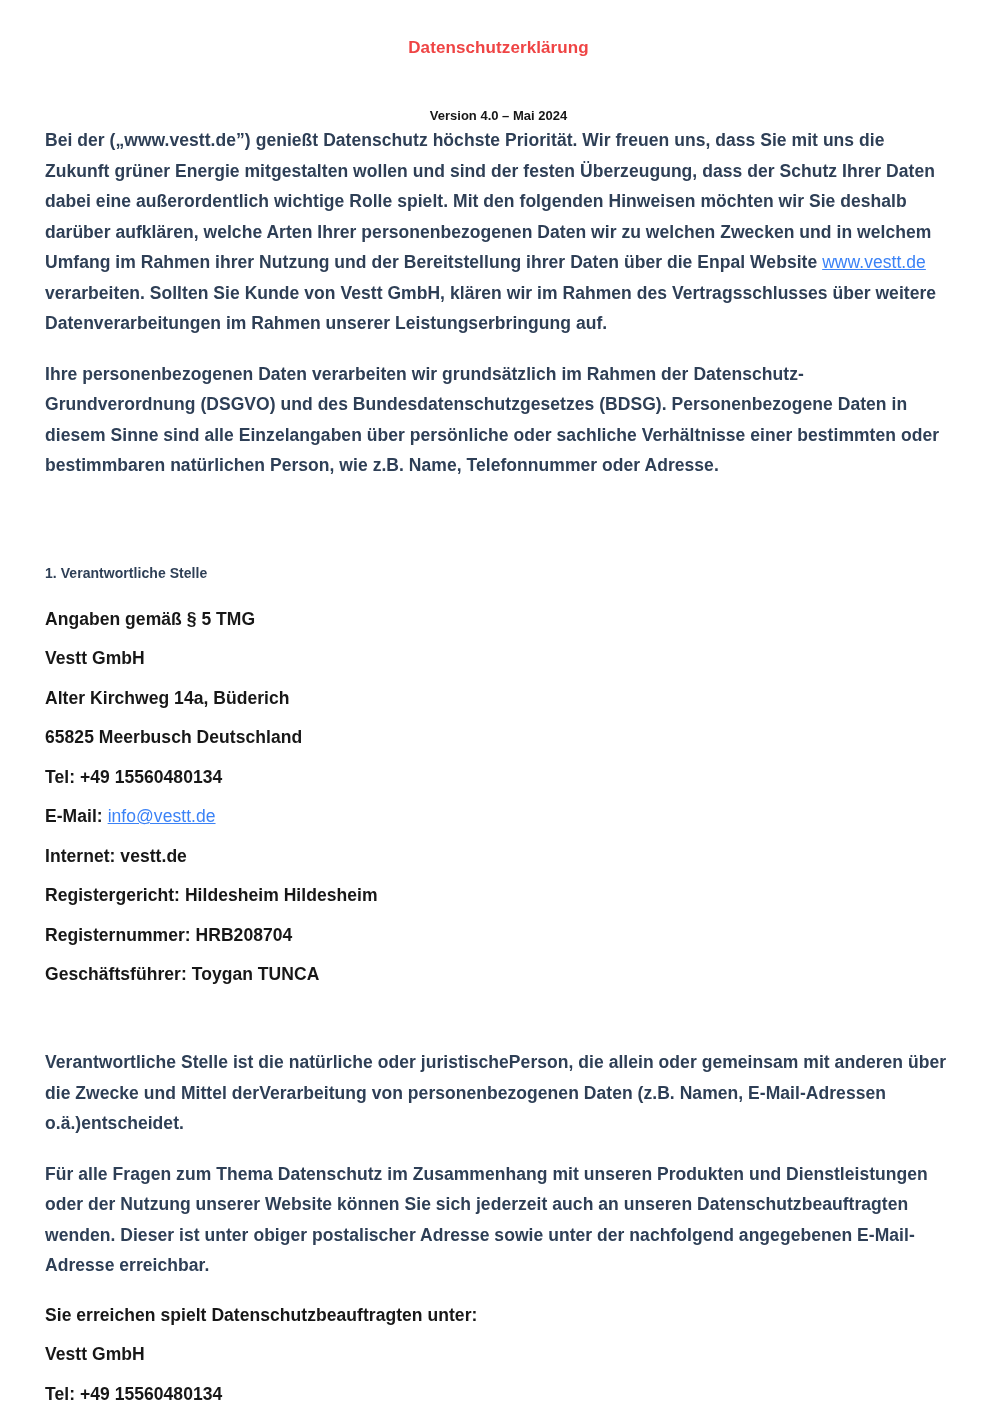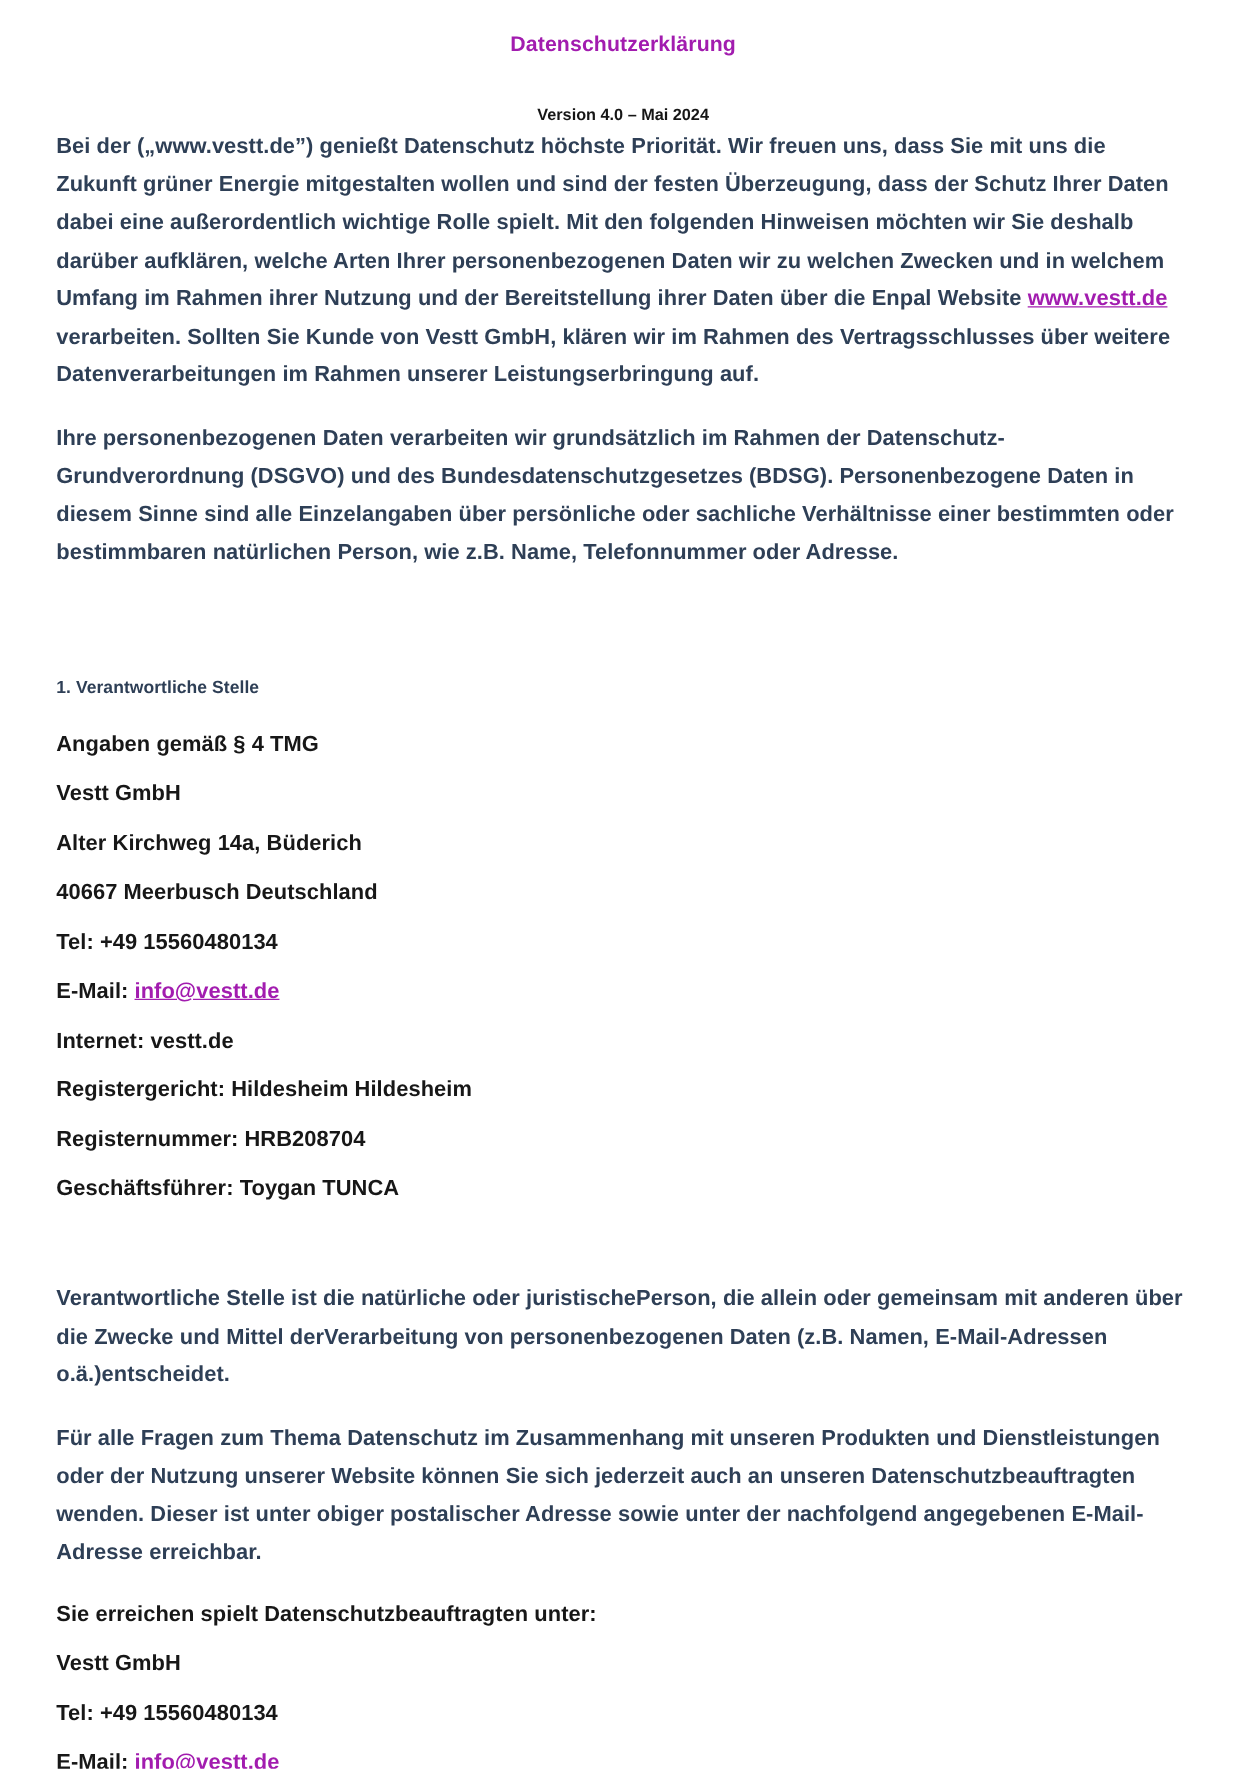--- a/index.html
+++ b/index.html
@@ -30,23 +30,23 @@
     left: 45px;
     top: 0;
     width: 907px;
   }
 
   
   .doc-title {
     text-align: center;
     font-size: 17px;
     font-weight: bold;
-    color: #a21caf;
+    color: #ef4444;
     letter-spacing: 0.1px;
-    margin: 4px;
+    margin: 16px;
     padding-top: 20px;
     line-height: 24px;
   }
 
   .version-line {
     text-align: center;
     font-size: 13px;
     font-weight: bold;
     color: #161616;
     margin: 0;
@@ -100,23 +100,23 @@
     line-height: 21px;
     margin: 0 0 18.5px 0;
     letter-spacing: 0.05px;
   }
   .contact-line:last-child {
     margin-bottom: 0;
   }
 
   
   .link {
-    color: #a21caf;
+    color: #3b82f6;
     text-decoration: underline;
-    font-weight: bold;
+    font-weight: normal;
     cursor: pointer;
   }
 
   .spacer-large {
     height: 62px;
   }
 
   .tail-block {
     padding-top: 24px;
   }
@@ -131,24 +131,24 @@
 
     <div class="version-line">Version 4.0 – Mai 2024</div>
 
     <p class="para first"><span>Bei der („www.vestt.de”) genießt Datenschutz höchste Priorität. Wir freuen uns, dass Sie mit uns die Zukunft grüner Energie mitgestalten wollen und sind der festen Überzeugung, dass der Schutz Ihrer Daten dabei eine außerordentlich wichtige Rolle spielt. Mit den folgenden Hinweisen möchten wir Sie deshalb darüber aufklären, welche Arten Ihrer personenbezogenen Daten wir zu welchen Zwecken und in welchem Umfang im Rahmen ihrer Nutzung und der Bereitstellung ihrer Daten über die Enpal Website </span><span class="link">www.vestt.de</span><span> verarbeiten. Sollten Sie Kunde von Vestt GmbH, klären wir im Rahmen des Vertragsschlusses über weitere Datenverarbeitungen im Rahmen unserer Leistungserbringung auf.</span></p>
 
     <p class="para">Ihre personenbezogenen Daten verarbeiten wir grundsätzlich im Rahmen der Datenschutz-Grundverordnung (DSGVO) und des Bundesdatenschutzgesetzes (BDSG). Personenbezogene Daten in diesem Sinne sind alle Einzelangaben über persönliche oder sachliche Verhältnisse einer bestimmten oder bestimmbaren natürlichen Person, wie z.B. Name, Telefonnummer oder Adresse.</p>
 
     <h2 class="section-heading">1. Verantwortliche Stelle</h2>
 
     <div class="contact-block first-block">
-      <div class="contact-line">Angaben gemäß § 4 TMG</div>
+      <div class="contact-line">Angaben gemäß § 5 TMG</div>
       <div class="contact-line">Vestt GmbH</div>
       <div class="contact-line">Alter Kirchweg 14a, Büderich</div>
-      <div class="contact-line">40667 Meerbusch Deutschland</div>
+      <div class="contact-line">65825 Meerbusch Deutschland</div>
       <div class="contact-line">Tel: +49 15560480134</div>
       <div class="contact-line"><span>E-Mail: </span><span class="link">info@vestt.de</span></div>
       <div class="contact-line">Internet: vestt.de</div>
       <div class="contact-line">Registergericht: Hildesheim Hildesheim</div>
       <div class="contact-line">Registernummer: HRB208704</div>
       <div class="contact-line">Geschäftsführer:  Toygan TUNCA</div>
     </div>
 
     <div class="spacer-large"></div>
 

